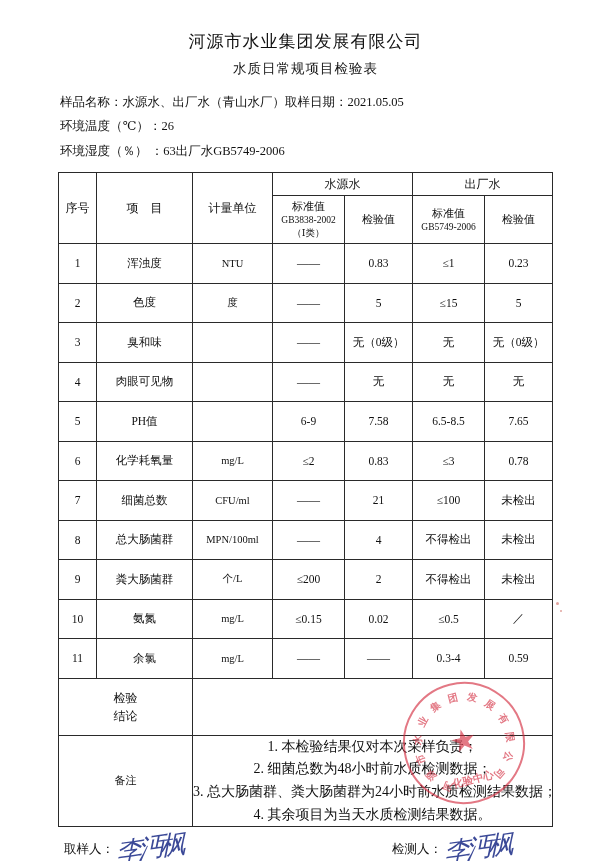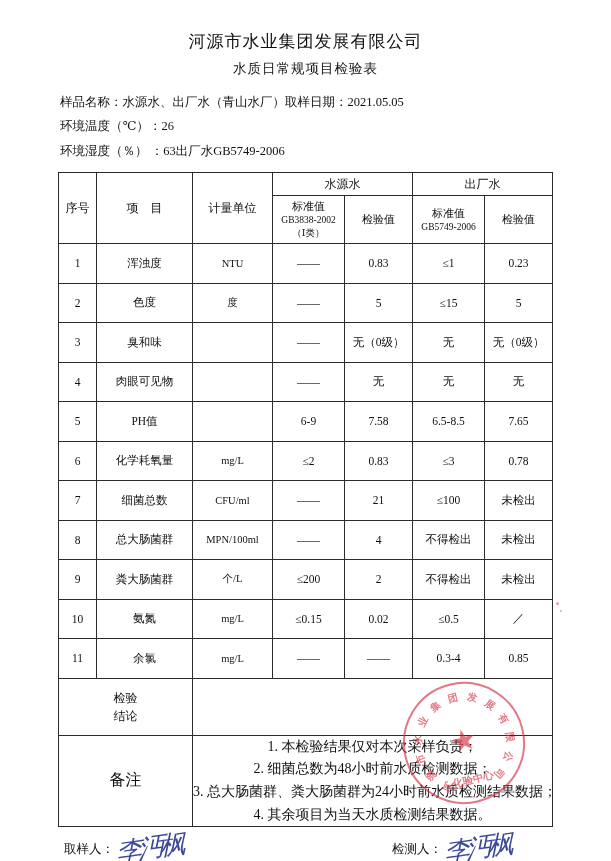--- a/index.html
+++ b/index.html
@@ -101,21 +101,21 @@
   .concl-label {
     height: 56px;
     font-size: 12px;
     line-height: 1.5;
   }
   .concl-body {
     height: 56px;
   }
   .remark-label {
     height: 82px;
-    font-size: 16px;
+    font-size: 11px;
     margin-top: 36px;
   }
   .remark-body {
     text-align: left;
     padding: 7px 0 7px 9px;
     font-size: 14px;
     line-height: 1.62;
     position: relative;
   }
   .remark-body div { white-space: nowrap; }
@@ -350,21 +350,21 @@
         <td>≤0.5</td>
         <td>／</td>
       </tr>
       <tr class="data-row">
         <td>11</td>
         <td class="item-name">余氯</td>
         <td class="unit-cell">mg/L</td>
         <td>——</td>
         <td>——</td>
         <td>0.3-4</td>
-        <td>0.85</td>
+        <td>0.59</td>
       </tr>
       <tr>
         <td class="concl-label" colspan="2">
           <div>检验</div>
           <div>结论</div>
         </td>
         <td class="concl-body" colspan="5"></td>
       </tr>
       <tr>
         <td class="remark-label" colspan="2">备注</td>

